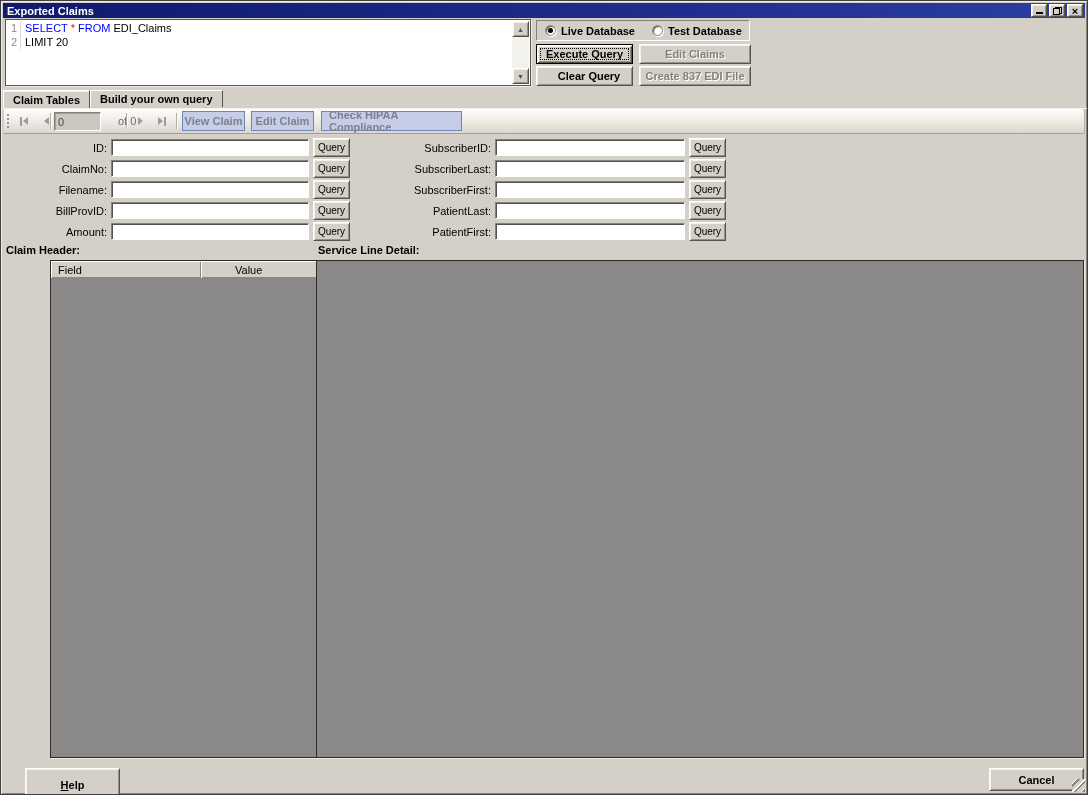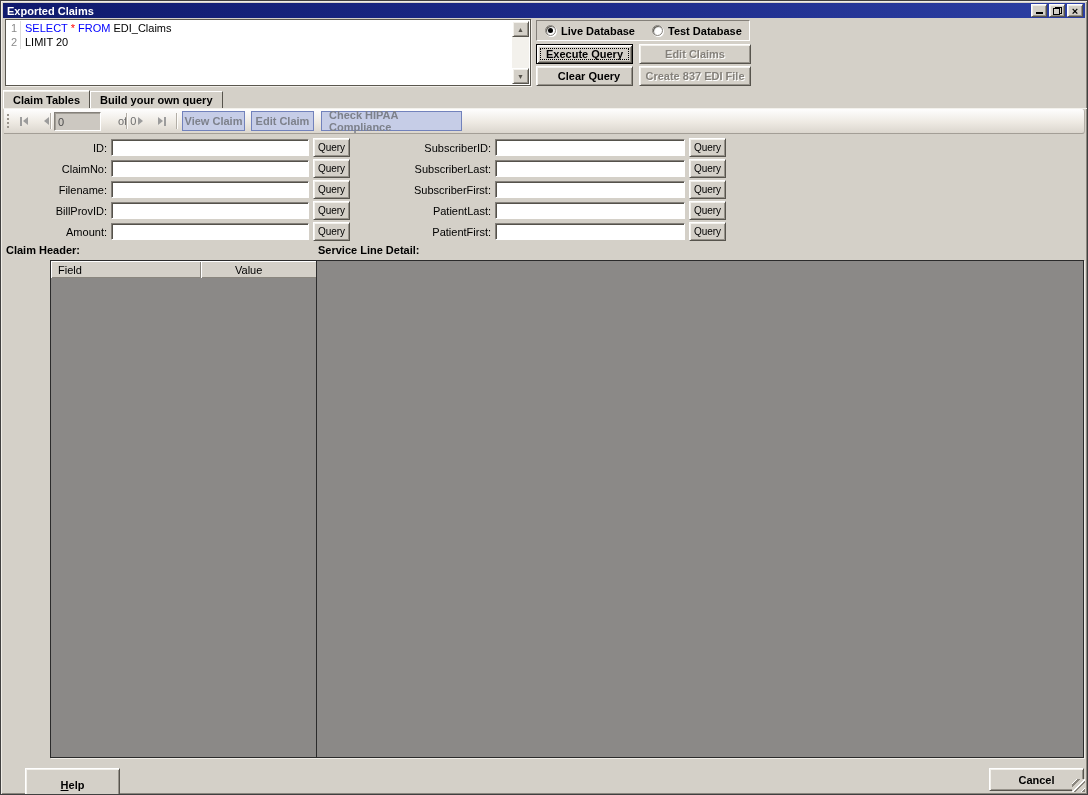--- a/index.html
+++ b/index.html
@@ -57,21 +57,21 @@
   .radio { position:relative; width:11px; height:11px; border-radius:50%; background:#fff;
            border:1px solid #84807a; box-shadow: inset 1px 1px 1px #55524b, 1px 1px 0 #fff; flex:none; }
   .radio.checked::after { content:""; position:absolute; left:2px; top:2px; width:5px; height:5px; border-radius:50%; background:#000; }
 
   .q-exec   { position:absolute; left:535px; top:43px; width:97px; height:20px; font-weight:bold; }
   .q-editc  { position:absolute; left:638px; top:43px; width:112px; height:20px; font-weight:bold; }
   .q-clear  { position:absolute; left:535px; top:65px; width:97px; height:20px; font-weight:bold;padding-left:9px; }
   .q-create { position:absolute; left:638px; top:65px; width:112px; height:20px; font-weight:bold; }
 
   
-  .tabs { position:absolute; left:2px; top:89px; height:18px; display:flex; align-items:flex-end; }
+  .tabs { position:absolute; left:2px; top:89px; height:18px; display:flex; }
   .tab { height:17px; padding:0 9px; font-weight:bold; background:#d4d0c8; display:flex; align-items:center;
          border-top:1px solid #fff; border-left:1px solid #fff; border-right:1px solid #57544d; }
   .tab.active { height:18px; box-shadow: inset 0 1px 0 #f3f1ec; position:relative; z-index:2; }
 
   .content-frame { position:absolute; left:2px; top:107px; width:1084px; height:658px;
                    border-top:1px solid #f3f1ec; }
 
   
   .toolbar { position:absolute; left:3px; top:108px; width:1081px; height:25px;
              background:linear-gradient(#fefefe,#eeeae3 55%,#dbd6ce);

